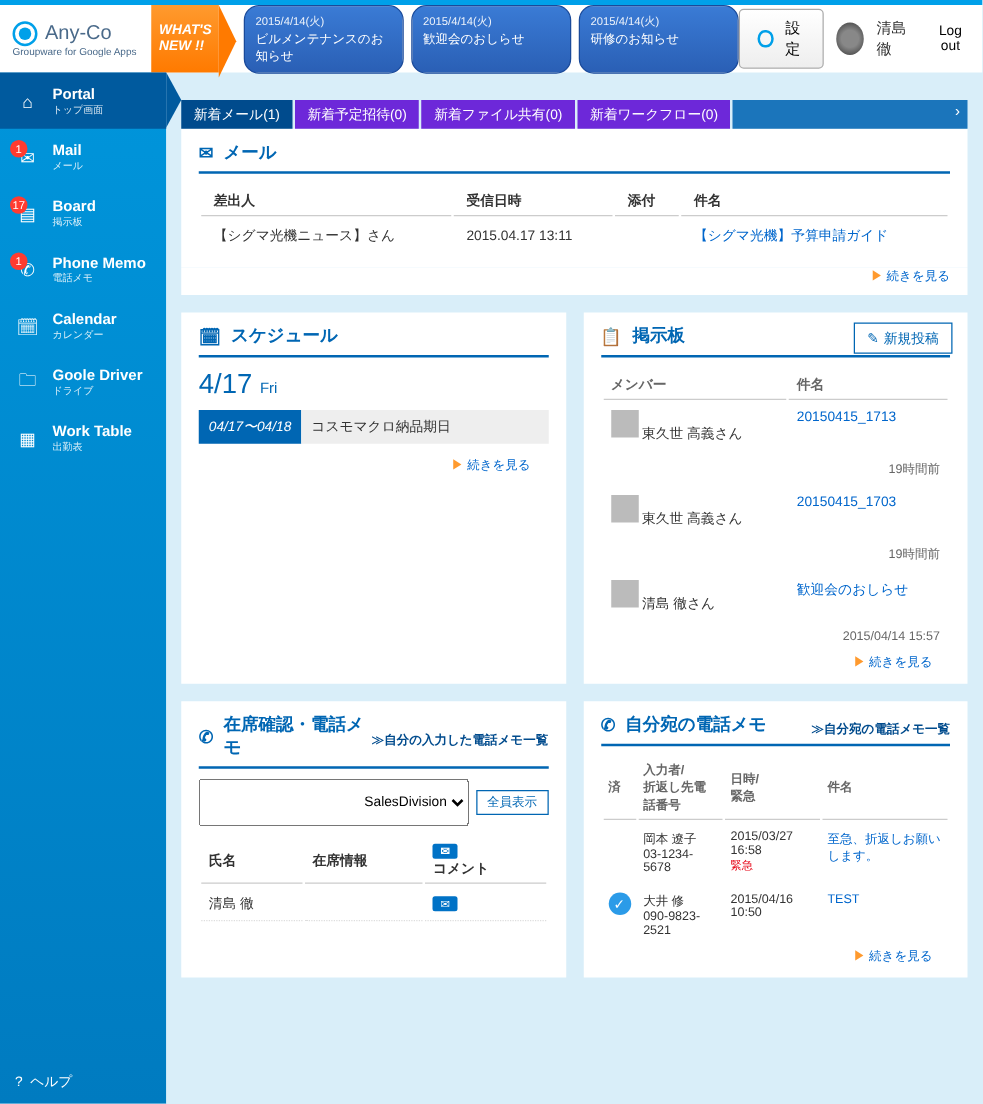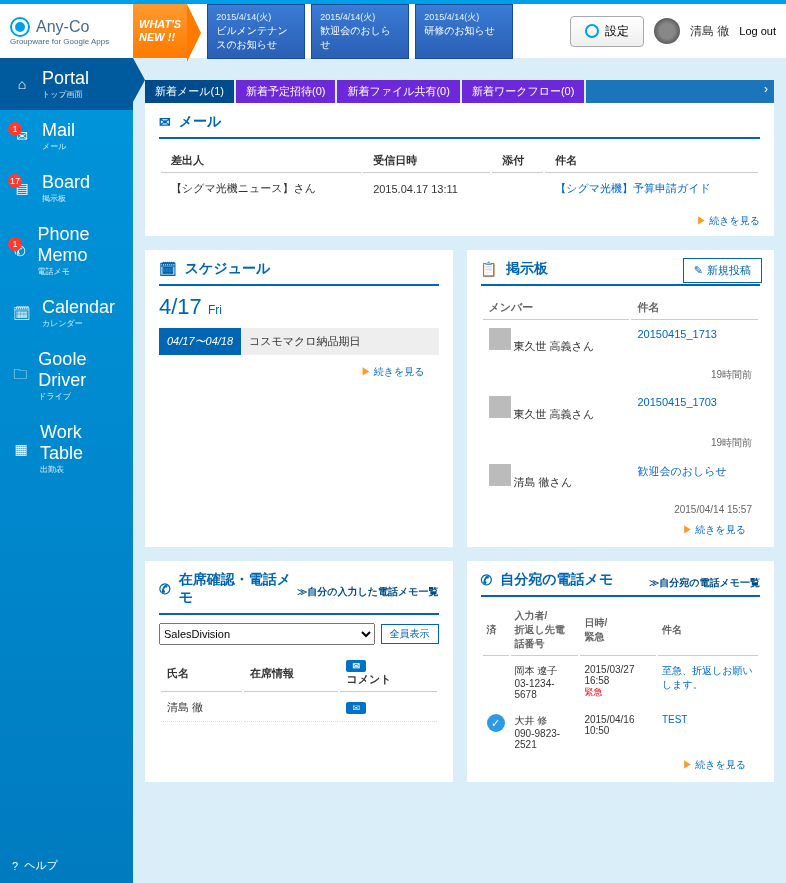--- a/index.html
+++ b/index.html
@@ -10,39 +10,39 @@
 .topbar { display: flex; align-items: center; background: #fff; height: 58px; border-top: 4px solid #00a0e9; position: relative; }
 .logo-area { display: flex; flex-direction: column; justify-content: center; padding: 0 10px; width: 133px; }
 .logo-row { display: flex; align-items: center; gap: 6px; }
 .logo-icon { width: 20px; height: 20px; border: 2px solid #00a0e9; border-radius: 50%; position: relative; }
 .logo-icon::after { content:""; position:absolute; width:10px; height:10px; background:#00a0e9; border-radius:50%; top:3px; left:3px; }
 .logo-text { color: #4a6a8a; font-size: 16px; }
 .logo-sub { color: #4a6a8a; font-size: 8px; }
 .whatsnew { background: linear-gradient(#ff9a2e,#ff7a00); color:#fff; font-style: italic; font-weight: bold; font-size: 11px; line-height: 13px; padding: 8px 6px; position: relative; height: 100%; display:flex; flex-direction:column; justify-content:center; }
 .whatsnew::after { content:""; position:absolute; right:-14px; top:0; border-left:14px solid #ff7a00; border-top:29px solid transparent; border-bottom:29px solid transparent; }
 .news-cards { display:flex; gap:6px; margin-left:20px; }
-.news-card { background: linear-gradient(#3a7bd5,#2a5fb5); border: 1px solid #1a4a9a; border-radius:0; color:#fff; font-size:10px; padding:6px 8px; width:98px; cursor:pointer; }
+.news-card { background: linear-gradient(#3a7bd5,#2a5fb5); border: 1px solid #1a4a9a; border-radius:12px; color:#fff; font-size:10px; padding:6px 8px; width:128px; cursor:pointer; }
 .news-date { font-size:9px; opacity:.9; }
 .topbar-right { margin-left:auto; display:flex; align-items:center; gap:10px; padding-right:10px; }
 .settings-btn { border:1px solid #aaa; border-radius:4px; background:linear-gradient(#fff,#eee); padding:6px 14px; font-size:12px; display:flex; align-items:center; gap:6px; cursor:pointer; }
 .gear { width:14px; height:14px; border:2px solid #00a0e9; border-radius:50%; position:relative; }
 .avatar { width:26px; height:26px; border-radius:50%; background: radial-gradient(circle, #888 40%, #333); }
 .user-name { font-size:12px; }
 .logout-btn { font-size:11px; background:none; border:none; cursor:pointer; }
 
 
 .body-row { display:flex; flex:1; min-height:0; }
 .sidebar { width:133px; background: linear-gradient(#0095db,#007bc0); color:#fff; display:flex; flex-direction:column; }
 .sidebar-item { display:flex; align-items:center; gap:10px; padding:10px 12px; position:relative; cursor:pointer; }
 .sidebar-item.active { background:#005a9e; }
 .sidebar-item.active::after { content:""; position:absolute; right:-12px; top:0; border-left:12px solid #005a9e; border-top:22px solid transparent; border-bottom:22px solid transparent; }
 .side-icon { width:20px; height:20px; display:flex; align-items:center; justify-content:center; font-size:14px; position:relative; }
 .badge { position:absolute; left:-4px; top:-4px; background:#ff3b30; color:#fff; border-radius:50%; width:14px; height:14px; font-size:9px; display:flex; align-items:center; justify-content:center; }
 .side-labels { display:flex; flex-direction:column; }
-.side-title { font-size:18px; }
+.side-title { font-size:12px;font-weight:bold; }
 .side-sub { font-size:8px; opacity:.85; }
 .sidebar-bottom { margin-top:auto; padding:10px 12px; font-size:11px; display:flex; align-items:center; gap:6px; cursor:pointer; }
 
 .main { flex:1; background:#d9eef9; padding:18px 12px; overflow:auto; }
 .clock-card { background:#fff; border:1px solid #b3d6ef; border-radius:2px; padding:8px 12px; }
 .clock-row { display:flex; align-items:center; gap:30px; }
 .clock-time { font-size:34px; font-weight:bold; padding-left:40px; }
 .punch-area { flex:1; display:flex; flex-direction:column; gap:4px; }
 .punch-tabs { display:flex; justify-content:space-around; color:#888; font-size:11px; }
 .punch-tabs span { cursor:pointer; padding:4px 8px; }
@@ -76,21 +76,21 @@
 .new-post-btn { position:absolute; right:12px; top:8px; border:1px solid #0066b3; color:#0066b3; font-size:11px; padding:4px 10px; display:flex; align-items:center; gap:4px; cursor:pointer; background:#fff; }
 .board-table { width:100%; font-size:11px; margin-top:6px; }
 .board-table th { text-align:left; color:#666; padding:4px 6px; border-bottom:1px solid #ccc; }
 .board-table td { padding:6px; vertical-align:top; }
 .board-time { text-align:right; color:#666; font-size:10px; }
 .board-avatar { width:22px; height:22px; background:#bbb; display:inline-block; }
 
 .presence-head { display:flex; justify-content:space-between; align-items:center; }
 .presence-head .right-link { color:#004b8d; font-size:10px; font-weight:bold; }
 .sel-row { display:flex; gap:6px; align-items:center; margin:8px 0; }
-.sel-row select { flex:1; height:22px; font-size:11px; }
+.sel-row select { flex:1; height:38px; font-size:11px;text-align:right; }
 .show-all { border:1px solid #0066b3; color:#0066b3; font-size:10px; padding:2px 8px; background:#fff; cursor:pointer; }
 .pres-table { width:100%; font-size:11px; }
 .pres-table th { text-align:left; padding:4px 6px; border-bottom:1px solid #ccc; color:#333; }
 .pres-table td { padding:6px; border-bottom:1px dotted #ddd; }
 .mail-chip { background:#0072c6; color:#fff; font-size:9px; padding:1px 6px; border-radius:2px; display:inline-block; }
 
 .pm-table { width:100%; font-size:10px; }
 .pm-table th { text-align:left; padding:4px 4px; border-bottom:1px solid #ccc; color:#666; }
 .pm-table td { padding:6px 4px; vertical-align:top; }
 .urgent { color:#e60012; font-size:9px; }

